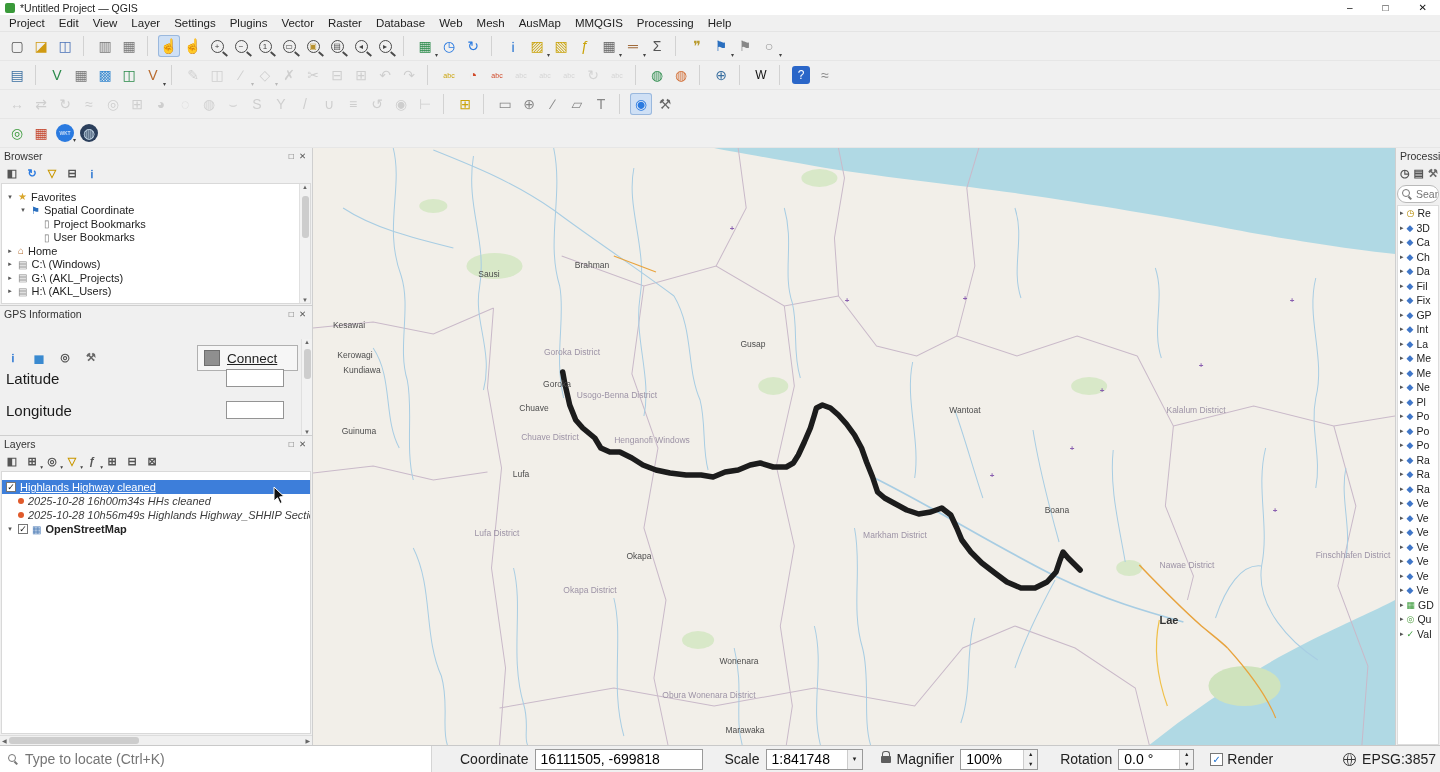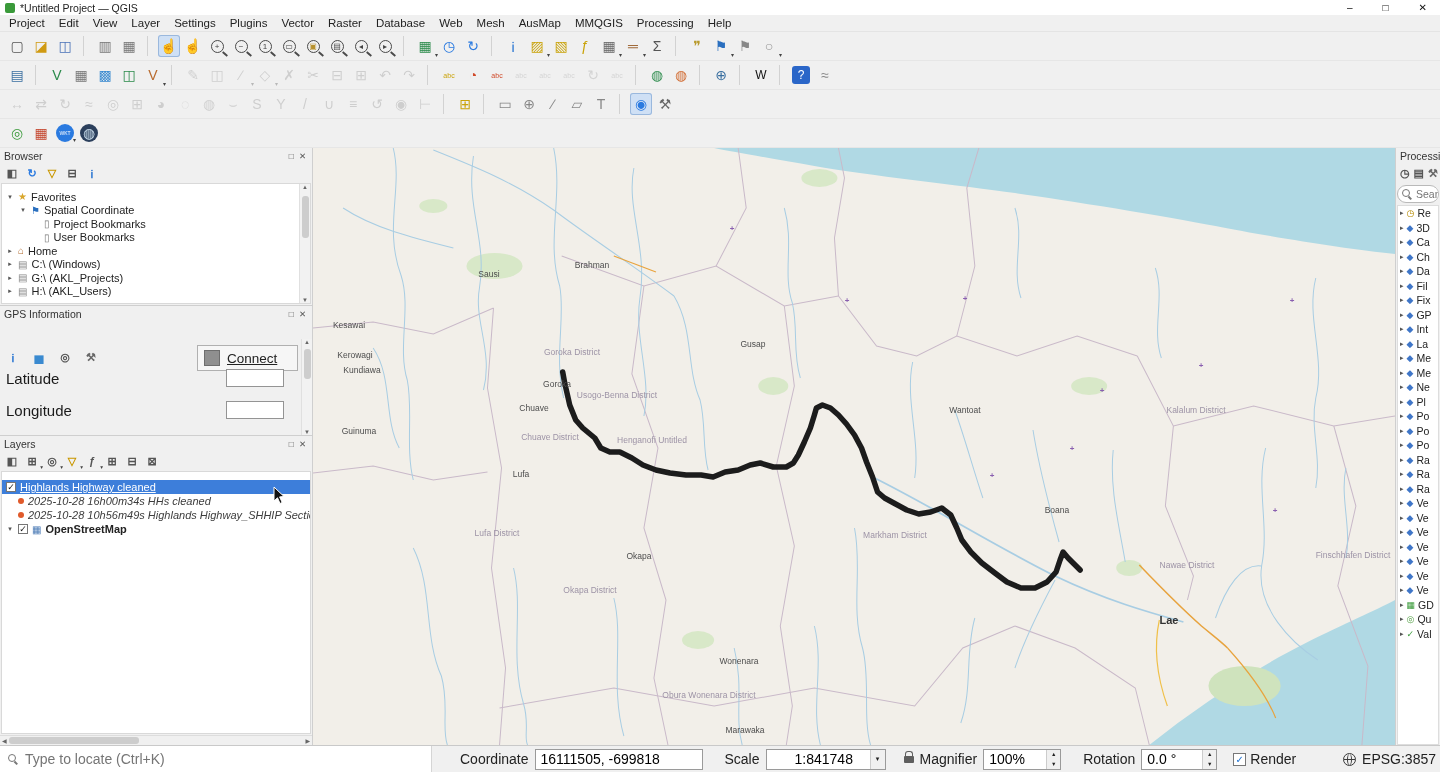--- a/index.html
+++ b/index.html
@@ -722,21 +722,21 @@
           <span class="map-label lbl-town" style="left: 208px; top: 326px;">Lufa</span>
           <span class="map-label lbl-town" style="left: 326px; top: 408px;">Okapa</span>
           <span class="map-label lbl-town" style="left: 426px; top: 513px;">Wonenara</span>
           <span class="map-label lbl-town" style="left: 432px; top: 582px;">Marawaka</span>
           <span class="map-label lbl-town" style="left: 652px; top: 262px;">Wantoat</span>
           <span class="map-label lbl-town" style="left: 744px; top: 362px;">Boana</span>
           <span class="map-label lbl-city" style="left: 856px; top: 472px;">Lae</span>
           <span class="map-label lbl-district" style="left: 259px; top: 204px;">Goroka District</span>
           <span class="map-label lbl-district" style="left: 304px; top: 247px;">Usogo-Benna District</span>
           <span class="map-label lbl-district" style="left: 237px; top: 289px;">Chuave District</span>
-          <span class="map-label lbl-district" style="left: 339px; top: 292px;">Henganofi Untitled</span>
+          <span class="map-label lbl-district" style="left: 339px; top: 292px;">Henganofi Windows</span>
           <span class="map-label lbl-district" style="left: 184px; top: 385px;">Lufa District</span>
           <span class="map-label lbl-district" style="left: 277px; top: 442px;">Okapa District</span>
           <span class="map-label lbl-district" style="left: 582px; top: 387px;">Markham District</span>
           <span class="map-label lbl-district" style="left: 396px; top: 547px; text-align: right;">Obura Wonenara District</span>
           <span class="map-label lbl-district" style="left: 883px; top: 262px;">Kalalum District</span>
           <span class="map-label lbl-district" style="left: 874px; top: 417px;">Nawae District</span>
           <span class="map-label lbl-district" style="left: 1040px; top: 407px;">Finschhafen District</span>
           <span class="map-label lbl-marker" style="left: 652px; top: 150px;">+</span>
           <span class="map-label lbl-marker" style="left: 534px; top: 152px;">+</span>
           <span class="map-label lbl-marker" style="left: 789px; top: 242px;">+</span>
@@ -926,21 +926,21 @@
 
   <div class="statusbar">
     <div class="locate">
       <span class="mini-mag"></span>
       <input placeholder="Type to locate (Ctrl+K)" style="">
     </div>
     <span class="sb-label ml1">Coordinate</span>
     <input class="sb-input" style="width: 168px;" value="16111505, -699818">
     <span class="sb-label ml2">Scale</span>
     <div class="combo">
-      <input style="width: 80px; margin-left: 23px;" value="1:841748">
+      <input style="width: 80px;" value="1:841748">
       <span class="dd-btn">▾</span>
     </div>
     <span class="lock"></span>
     <span class="sb-label">Magnifier</span>
     <div class="combo">
       <input style="width: 62px;" value="100%">
       <span class="spin-btns">
           <span>▲</span>
           <span>▼</span>
         </span>

